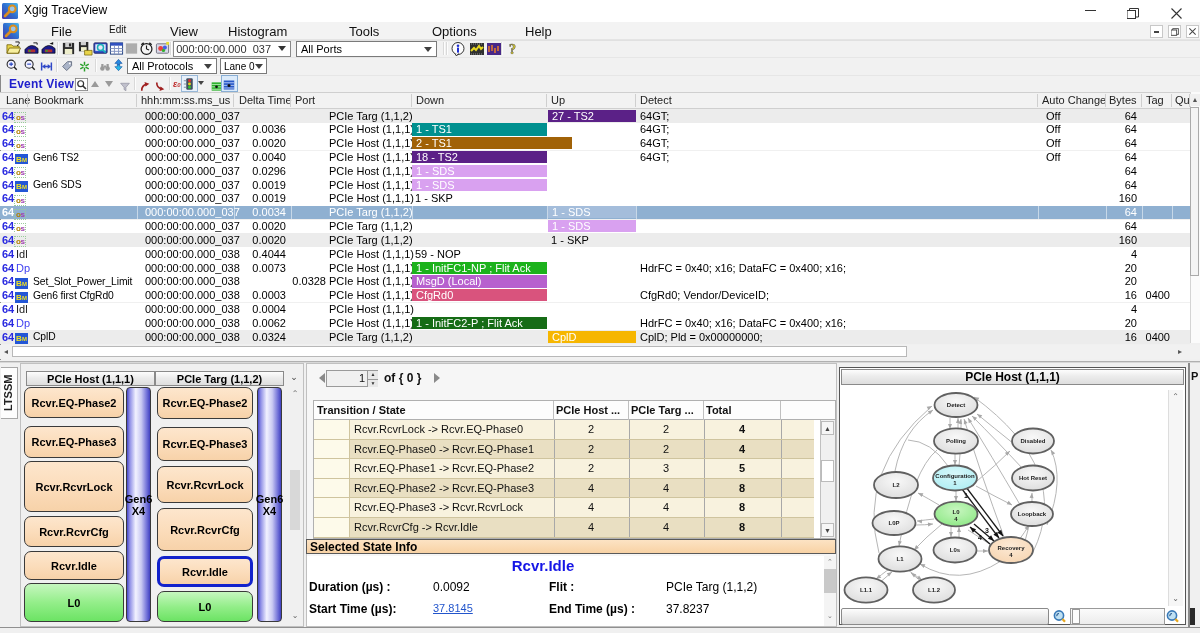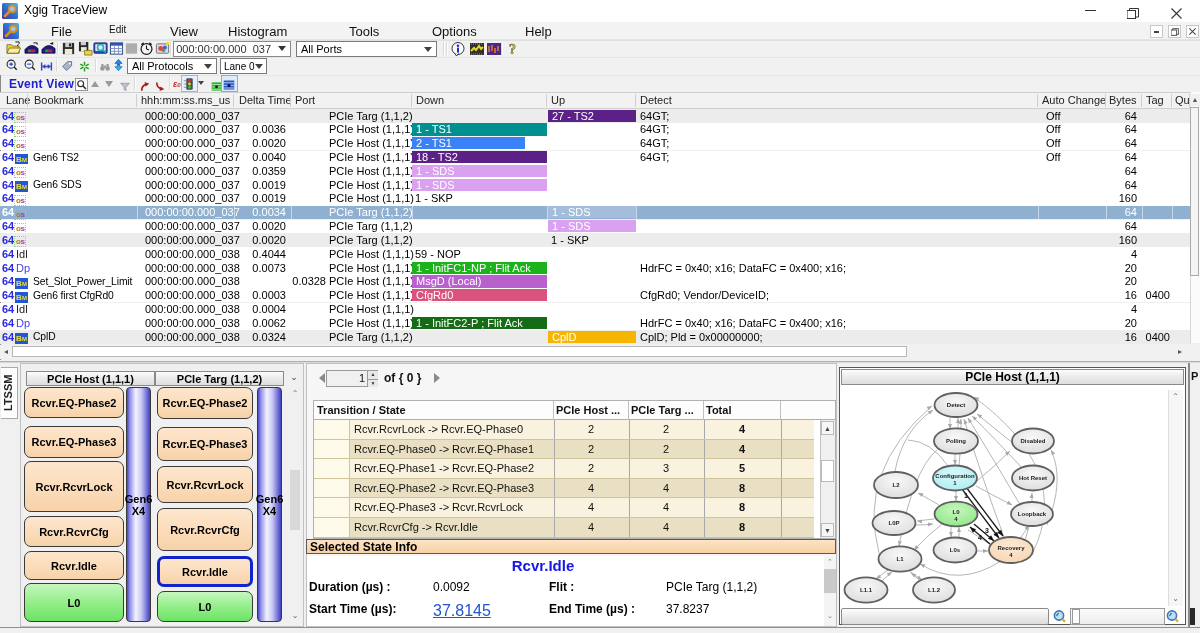--- a/index.html
+++ b/index.html
@@ -291,42 +291,42 @@
     <span style="position:absolute;left:640px;top:0.5px;">64GT;</span>
     <span style="position:absolute;left:1046px;top:0.5px;">Off</span>
     <span style="position:absolute;left:1080px;width:57px;top:0.5px;text-align:right;">64</span>
   </div>
 <div class="abs" style="left:0;top:136.6px;width:1190px;height:13.8px;background:#ffffff;color:#000;font-size:11px;">
     <span style="position:absolute;left:2px;top:0.5px;color:#2929e0;font-weight:bold;">64</span>
     <span style="position:absolute;left:14px;top:1px;"><span style="font-size:8px;letter-spacing:-0.5px;border:1px dotted #9c9;padding:0 1px;"><span style="color:#b08000;font-weight:bold;">o</span><span style="color:#a040b0;font-weight:bold;">s</span></span></span>
     <span style="position:absolute;left:145px;top:0.5px;">000:00:00.000_037</span>
     <span style="position:absolute;left:234px;width:52px;top:0.5px;text-align:right;">0.0020</span>
     <span style="position:absolute;left:329px;top:0.5px;">PCIe Host (1,1,1)</span>
-    <span style="position:absolute;left:412px;width:113px;top:0.5px;bottom:1px;background:#3b82f6;color:#fff;padding-left:4px;">2 - TS1</span>
+    <span style="position:absolute;left:412px;width:160px;top:0.5px;bottom:1px;background:#a16207;color:#fff;padding-left:4px;">2 - TS1</span>
     <span style="position:absolute;left:640px;top:0.5px;">64GT;</span>
     <span style="position:absolute;left:1046px;top:0.5px;">Off</span>
     <span style="position:absolute;left:1080px;width:57px;top:0.5px;text-align:right;">64</span>
   </div>
 <div class="abs" style="left:0;top:150.5px;width:1190px;height:13.8px;background:#ffffff;color:#000;font-size:11px;">
     <span style="position:absolute;left:2px;top:0.5px;color:#2929e0;font-weight:bold;">64</span>
     <span style="position:absolute;left:15px;top:1px;"><span style="display:inline-block;width:13px;height:11px;background:#2356d6;color:#f0e020;font-size:8px;font-weight:bold;text-align:center;line-height:11px;">B<span style="font-size:6px;">M</span></span></span>
     <span style="position:absolute;left:33px;top:1px;font-size:10.3px;letter-spacing:-0.1px;">Gen6 TS2</span>
     <span style="position:absolute;left:145px;top:0.5px;">000:00:00.000_037</span>
     <span style="position:absolute;left:234px;width:52px;top:0.5px;text-align:right;">0.0040</span>
     <span style="position:absolute;left:329px;top:0.5px;">PCIe Host (1,1,1)</span>
     <span style="position:absolute;left:412px;width:135px;top:0.5px;bottom:1px;background:#5b2187;color:#fff;padding-left:4px;">18 - TS2</span>
     <span style="position:absolute;left:640px;top:0.5px;">64GT;</span>
     <span style="position:absolute;left:1046px;top:0.5px;">Off</span>
     <span style="position:absolute;left:1080px;width:57px;top:0.5px;text-align:right;">64</span>
   </div>
 <div class="abs" style="left:0;top:164.3px;width:1190px;height:13.8px;background:#ffffff;color:#000;font-size:11px;">
     <span style="position:absolute;left:2px;top:0.5px;color:#2929e0;font-weight:bold;">64</span>
     <span style="position:absolute;left:14px;top:1px;"><span style="font-size:8px;letter-spacing:-0.5px;border:1px dotted #9c9;padding:0 1px;"><span style="color:#b08000;font-weight:bold;">o</span><span style="color:#a040b0;font-weight:bold;">s</span></span></span>
     <span style="position:absolute;left:145px;top:0.5px;">000:00:00.000_037</span>
-    <span style="position:absolute;left:234px;width:52px;top:0.5px;text-align:right;">0.0359</span>
+    <span style="position:absolute;left:234px;width:52px;top:0.5px;text-align:right;">0.0296</span>
     <span style="position:absolute;left:329px;top:0.5px;">PCIe Host (1,1,1)</span>
     <span style="position:absolute;left:412px;width:135px;top:0.5px;bottom:1px;background:#d9a1f0;color:#fff;padding-left:4px;">1 - SDS</span>
     <span style="position:absolute;left:1080px;width:57px;top:0.5px;text-align:right;">64</span>
   </div>
 <div class="abs" style="left:0;top:178.1px;width:1190px;height:13.8px;background:#ffffff;color:#000;font-size:11px;">
     <span style="position:absolute;left:2px;top:0.5px;color:#2929e0;font-weight:bold;">64</span>
     <span style="position:absolute;left:15px;top:1px;"><span style="display:inline-block;width:13px;height:11px;background:#2356d6;color:#f0e020;font-size:8px;font-weight:bold;text-align:center;line-height:11px;">B<span style="font-size:6px;">M</span></span></span>
     <span style="position:absolute;left:33px;top:1px;font-size:10.3px;letter-spacing:-0.1px;">Gen6 SDS</span>
     <span style="position:absolute;left:145px;top:0.5px;">000:00:00.000_037</span>
     <span style="position:absolute;left:234px;width:52px;top:0.5px;text-align:right;">0.0019</span>
@@ -574,21 +574,21 @@
 <div class="abs" style="left:821px;top:523px;width:13px;height:14px;background:#f6f6f6;border:1px solid #bbb;font-size:7px;color:#444;text-align:center;line-height:13px;">▼</div>
 <div class="abs" style="left:821px;top:460px;width:13px;height:22px;background:#fff;border:1px solid #bbb;"></div>
 <div class="abs" style="left:306px;top:539px;width:530px;height:15px;background:linear-gradient(180deg,#fce3c4,#f8d2a4);border:1px solid #5a5a5a;font-size:12px;font-weight:bold;color:#000;padding-left:3px;">Selected State Info</div>
 <div class="abs" style="left:307px;top:556px;width:518px;height:70px;background:#fff;"></div>
 <div class="abs" style="left:308px;top:557px;width:470px;text-align:center;font-size:15px;font-weight:bold;color:#1616e6;">Rcvr.Idle</div>
 <div class="abs" style="left:309px;top:580px;font-size:12px;font-weight:bold;color:#000;">Duration (µs) :</div>
 <div class="abs" style="left:433px;top:580px;font-size:12px;color:#000;">0.0092</div>
 <div class="abs" style="left:549px;top:580px;font-size:12px;font-weight:bold;color:#000;">Flit :</div>
 <div class="abs" style="left:666px;top:580px;font-size:12px;color:#000;">PCIe Targ (1,1,2)</div>
 <div class="abs" style="left:309px;top:602px;font-size:12px;font-weight:bold;color:#000;">Start Time (µs):</div>
-<div class="abs" style="left:433px;top:602px;font-size:16px;color:#2255cc;text-decoration:underline;">37.8145</div>
+<div class="abs" style="left:433px;top:602px;font-size:11px;color:#2255cc;text-decoration:underline;">37.8145</div>
 <div class="abs" style="left:549px;top:602px;font-size:12px;font-weight:bold;color:#000;">End Time (µs) :</div>
 <div class="abs" style="left:666px;top:602px;font-size:12px;color:#000;">37.8237</div>
 <div class="abs" style="left:824px;top:556px;width:12px;height:70px;background:#f4f4f4;"></div>
 <div class="abs" style="left:825px;top:558px;width:10px;height:10px;font-size:7px;color:#777;text-align:center;">⌃</div>
 <div class="abs" style="left:825px;top:612px;width:10px;height:10px;font-size:7px;color:#777;text-align:center;">⌄</div>
 <div class="abs" style="left:824px;top:569px;width:12px;height:24px;background:#c9c9c9;"></div>
 <div class="abs" style="left:839px;top:367px;width:347px;height:258px;background:#fff;border:1px solid #555;"></div>
 <div class="win-btn3d" style="left:841px;top:369px;width:343px;height:16px;font-size:12px;">PCIe Host (1,1,1)</div>
 <div class="abs" style="left:840px;top:389px;width:345px;height:218px;"><svg width="345" height="218" viewBox="0 0 345 218" xmlns="http://www.w3.org/2000/svg">
       <defs>

